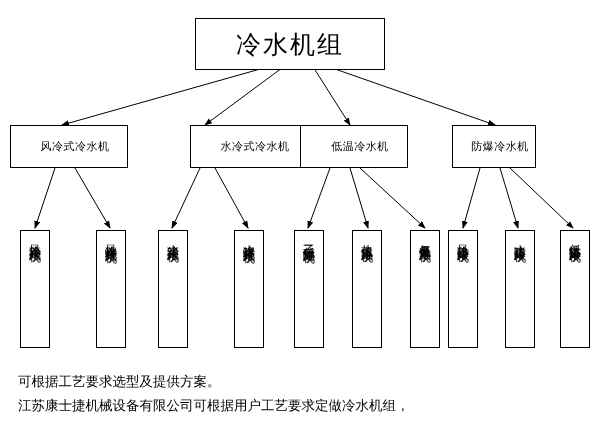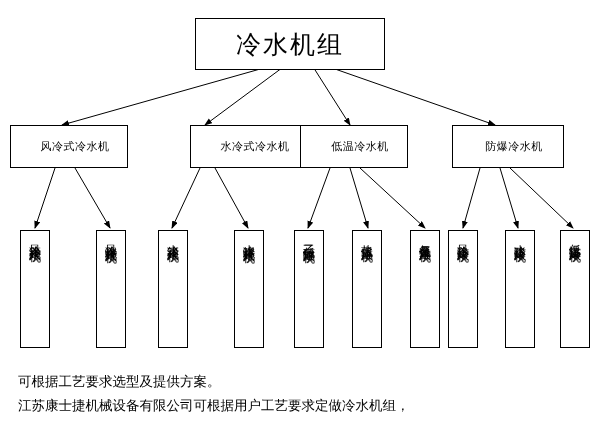--- a/index.html
+++ b/index.html
@@ -108,21 +108,21 @@
 
   <div class="node level2" style="left:10px; top:125px; width:118px; height:43px;">
     <span>风冷式冷水机</span>
   </div>
   <div class="node level2" style="left:153px; top:125px; width:118px; height:43px;margin-left:37px;">
     <span>水冷式冷水机</span>
   </div>
   <div class="node level2" style="left:300px; top:125px; width:108px; height:43px;">
     <span>低温冷水机</span>
   </div>
-  <div class="node level2" style="left:452px; top:125px; width:112px; height:43px;">
+  <div class="node level2" style="left:452px; top:125px; width:84px; height:43px;">
     <span>防爆冷水机</span>
   </div>
 
   <div class="node leaf" style="left:20px; top:230px; width:30px; height:118px;">
     <span>风冷箱式冷水机</span>
   </div>
   <div class="node leaf" style="left:96px; top:230px; width:30px; height:118px;">
     <span>风冷螺杆式冷水机</span>
   </div>
   <div class="node leaf" style="left:158px; top:230px; width:30px; height:118px;">

